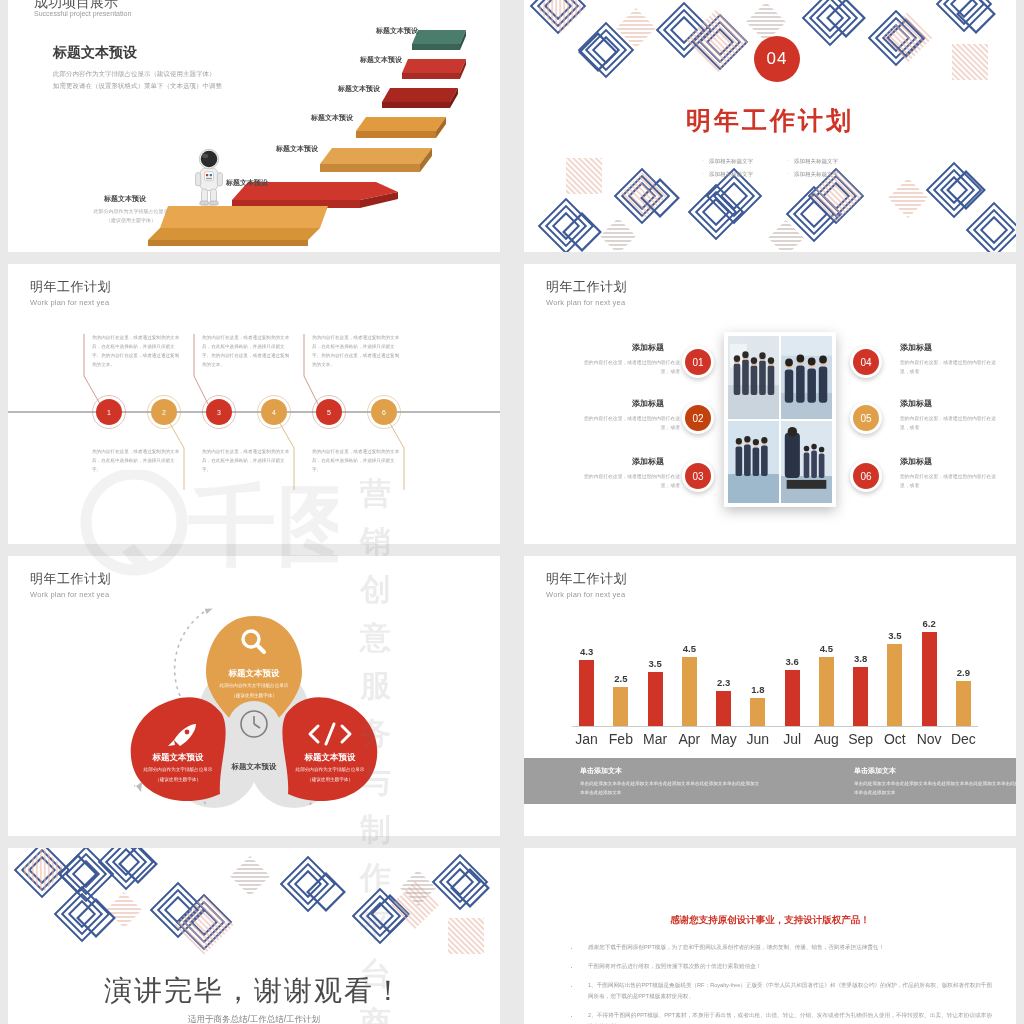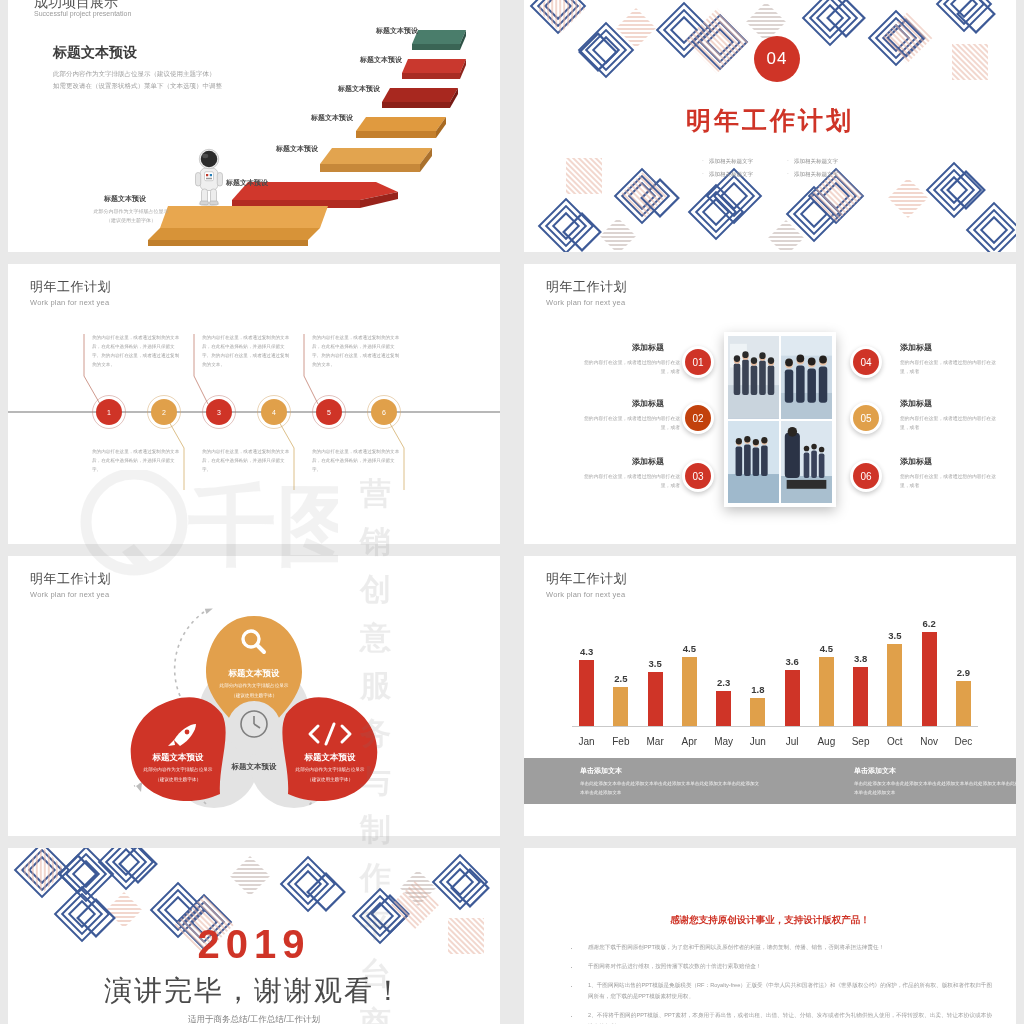--- a/index.html
+++ b/index.html
@@ -86,21 +86,21 @@
 
   
   .chart-area { position:absolute; left:48px; right:38px; top:62px; height:130px; }
   .bars { position:absolute; left:0; right:0; bottom:22px; top:0;
           display:flex; align-items:flex-end; justify-content:space-between; }
   .bcol { width:7.2%; display:flex; flex-direction:column; align-items:center; height:100%; justify-content:flex-end;}
   .bval { font-size:9.5px; font-weight:bold; color:#3a3a3a; margin-bottom:3px; }
   .bar { width:15px; }
   .axis { position:absolute; left:0; right:0; bottom:21px; height:1px; background:#c9c9c9; }
   .xlabels { position:absolute; left:0; right:0; bottom:1px; display:flex; justify-content:space-between;}
-  .xlabels span { width:7.2%; text-align:center; font-size:10px; color:#3a3a3a; }
+  .xlabels span { width:7.2%; text-align:center; font-size:14px; color:#3a3a3a; }
   .gray-band { position:absolute; left:0; right:0; top:202px; height:46px; background:#9e9e9e;
                display:flex; padding:8px 0 0 56px; gap:94px; }
   .gb h4 { color:#fff; font-size:7px; margin-bottom:4px; }
   .gb p { color:#fff; font-size:4.6px; line-height:1.9; width:180px; opacity:.95;}
 
   
   .ty-year { position:absolute; width:100%; text-align:center; color:#CF3427;
              font-size:40px; font-weight:bold; letter-spacing:6px;}
   .ty-main { position:absolute; width:100%; text-align:center; color:#4a4a4a;
              font-size:28px; letter-spacing:2px;}
@@ -666,21 +666,20 @@
         <use href="#dmdB" x="318" y="44"></use>
         <use href="#dmd3B" x="372" y="68"></use>
         <use href="#dmdB" x="382" y="66"></use>
         <rect x="390" y="40" width="34" height="34" fill="url(#hl2)" transform="rotate(45 407 57)"></rect>
         <polygon points="410,22 428,40 410,58 392,40" fill="url(#gh2)"></polygon>
         <use href="#dmd3B" x="452" y="34"></use>
         <use href="#dmdB" x="462" y="40"></use>
         <rect x="440" y="70" width="36" height="36" fill="url(#dg2)"></rect>
       </svg>
     </div>
-    <div class="ty-year" style="top:74px">2019</div>
     <div class="ty-main" style="top:124px">演讲完毕，谢谢观看！</div>
     <div class="ty-sub" style="top:166px">适用于商务总结/工作总结/工作计划</div>
 
   </div>
 
   <div class="slide s8">
     <div class="cr-sub" style="top:66px">感谢您支持原创设计事业，支持设计版权产品！</div>
     <ul class="cr-list">
       <li>感谢您下载千图网原创PPT模版，为了您和千图网以及原创作者的利益，请勿复制、传播、销售，否则将承担法律责任！</li>
       <li>千图网将对作品进行维权，按照传播下载次数的十倍进行索取赔偿金！</li>

